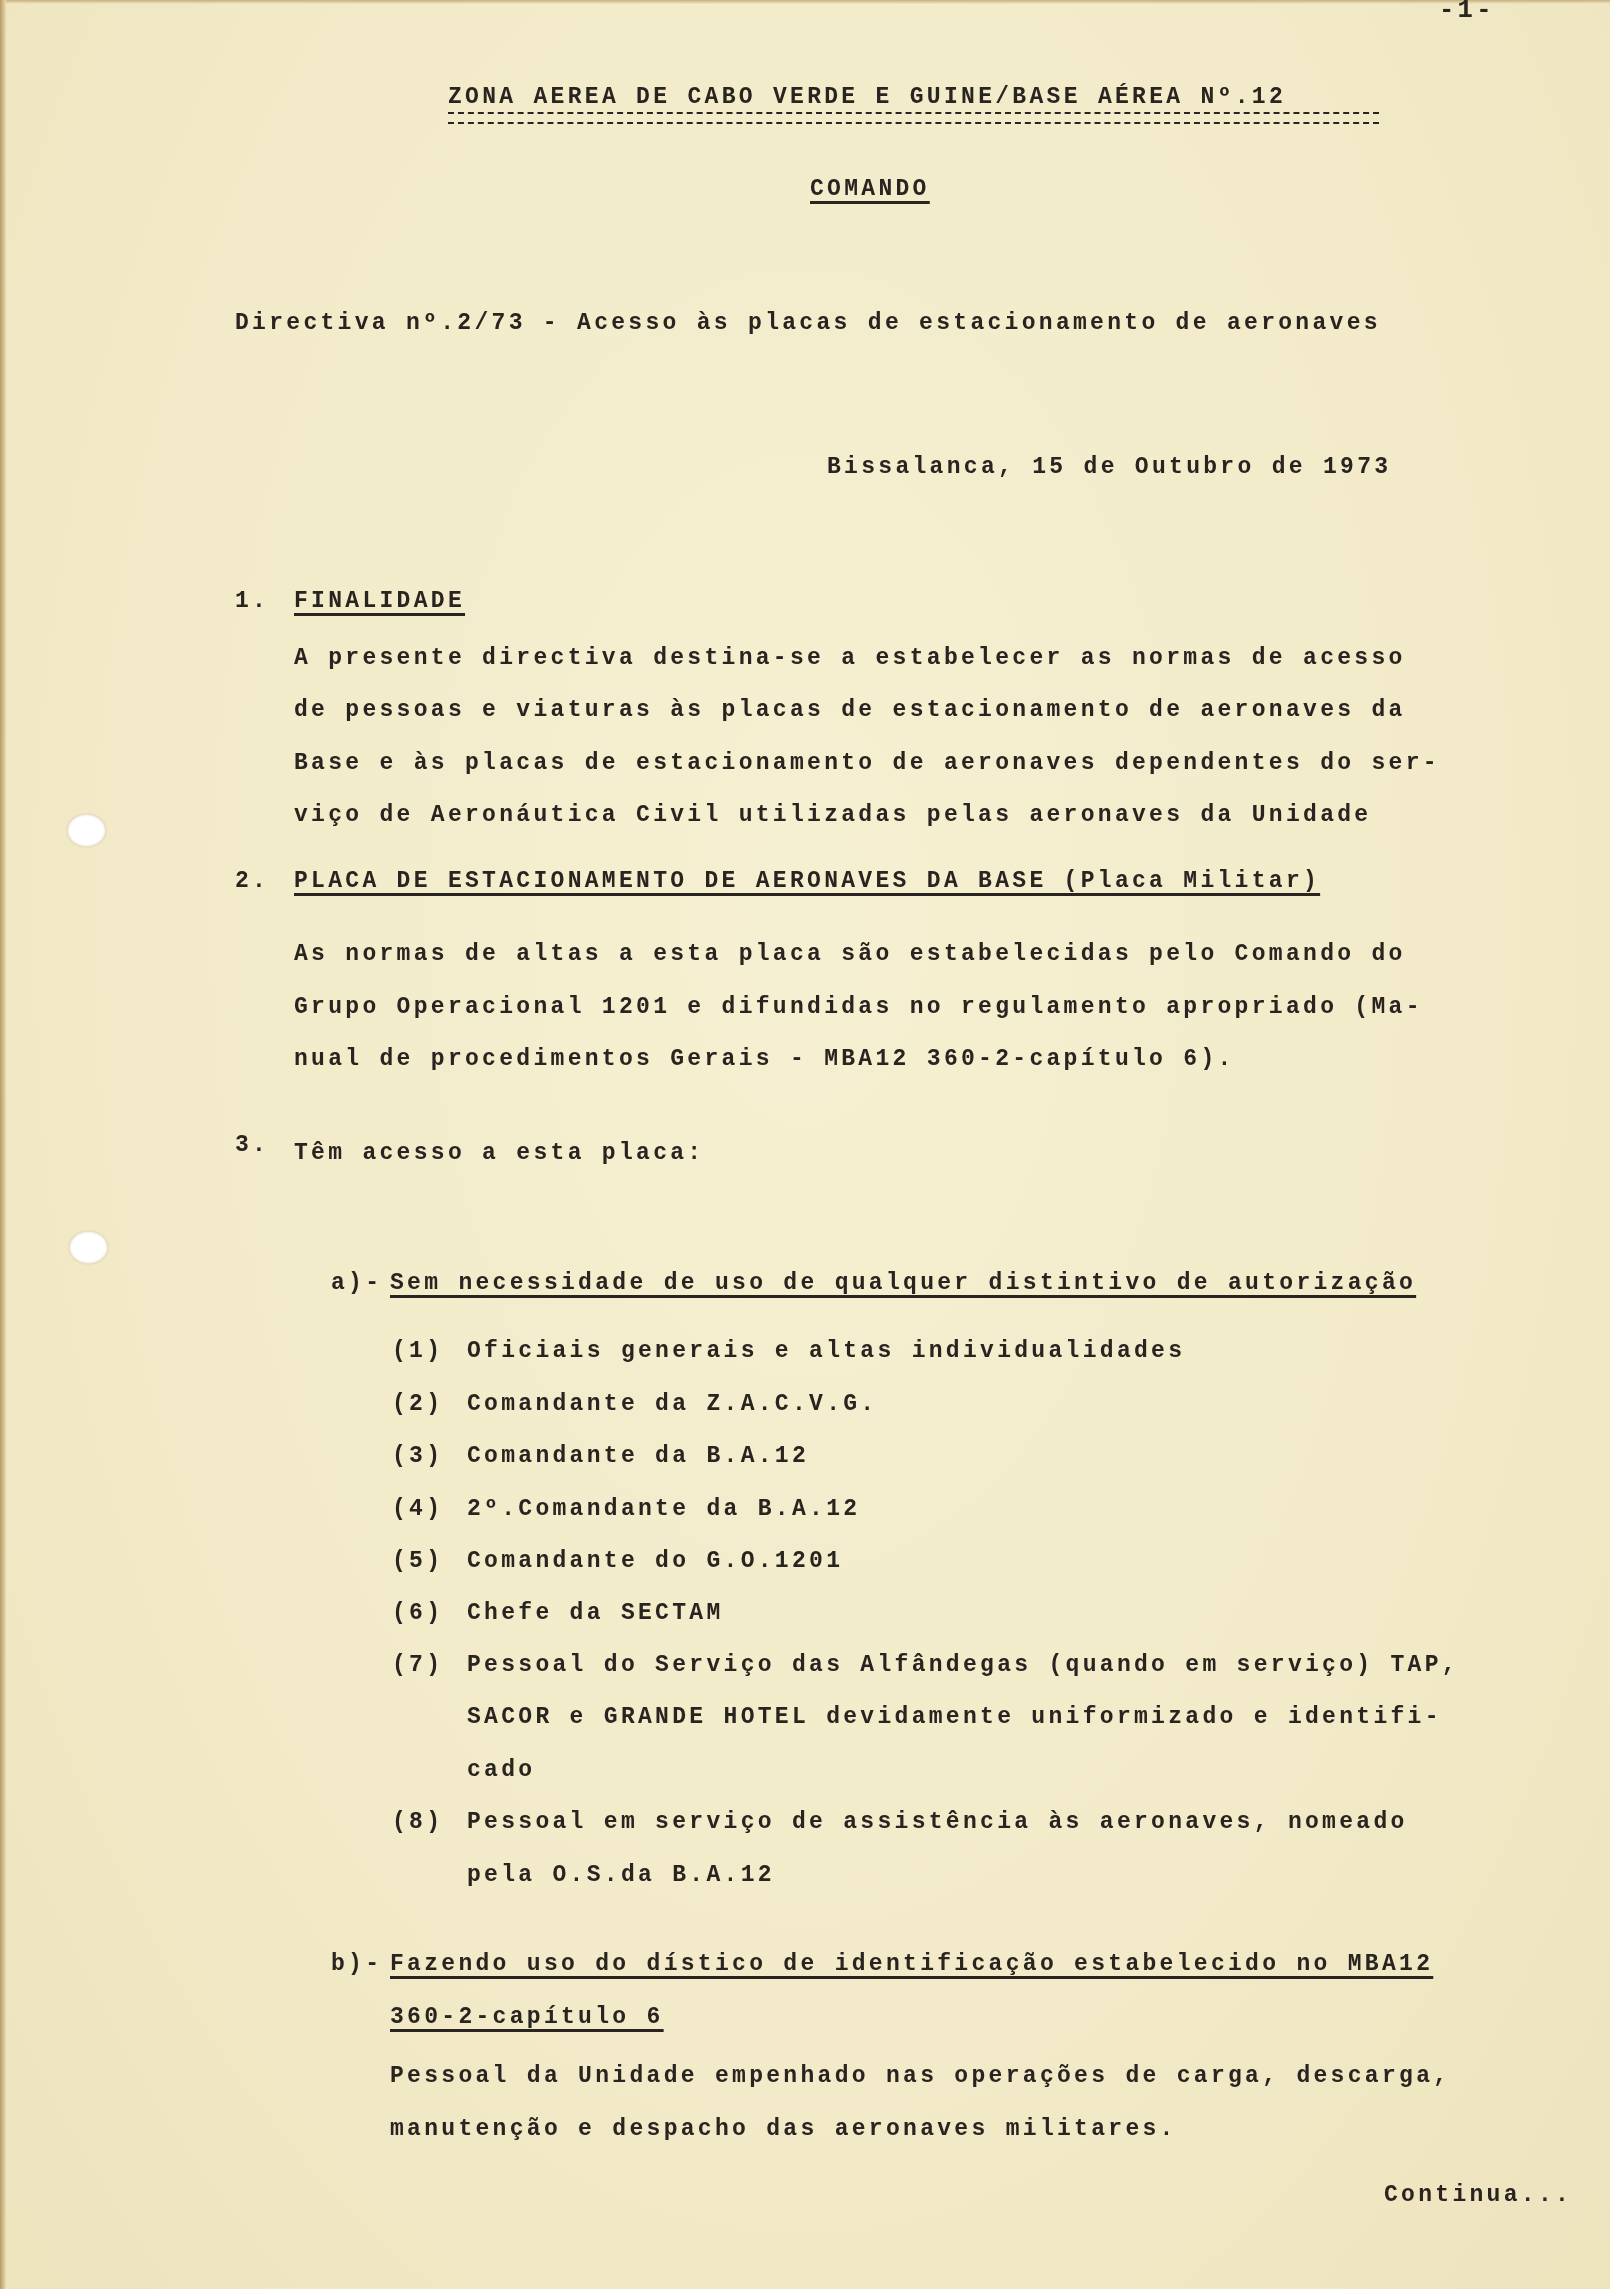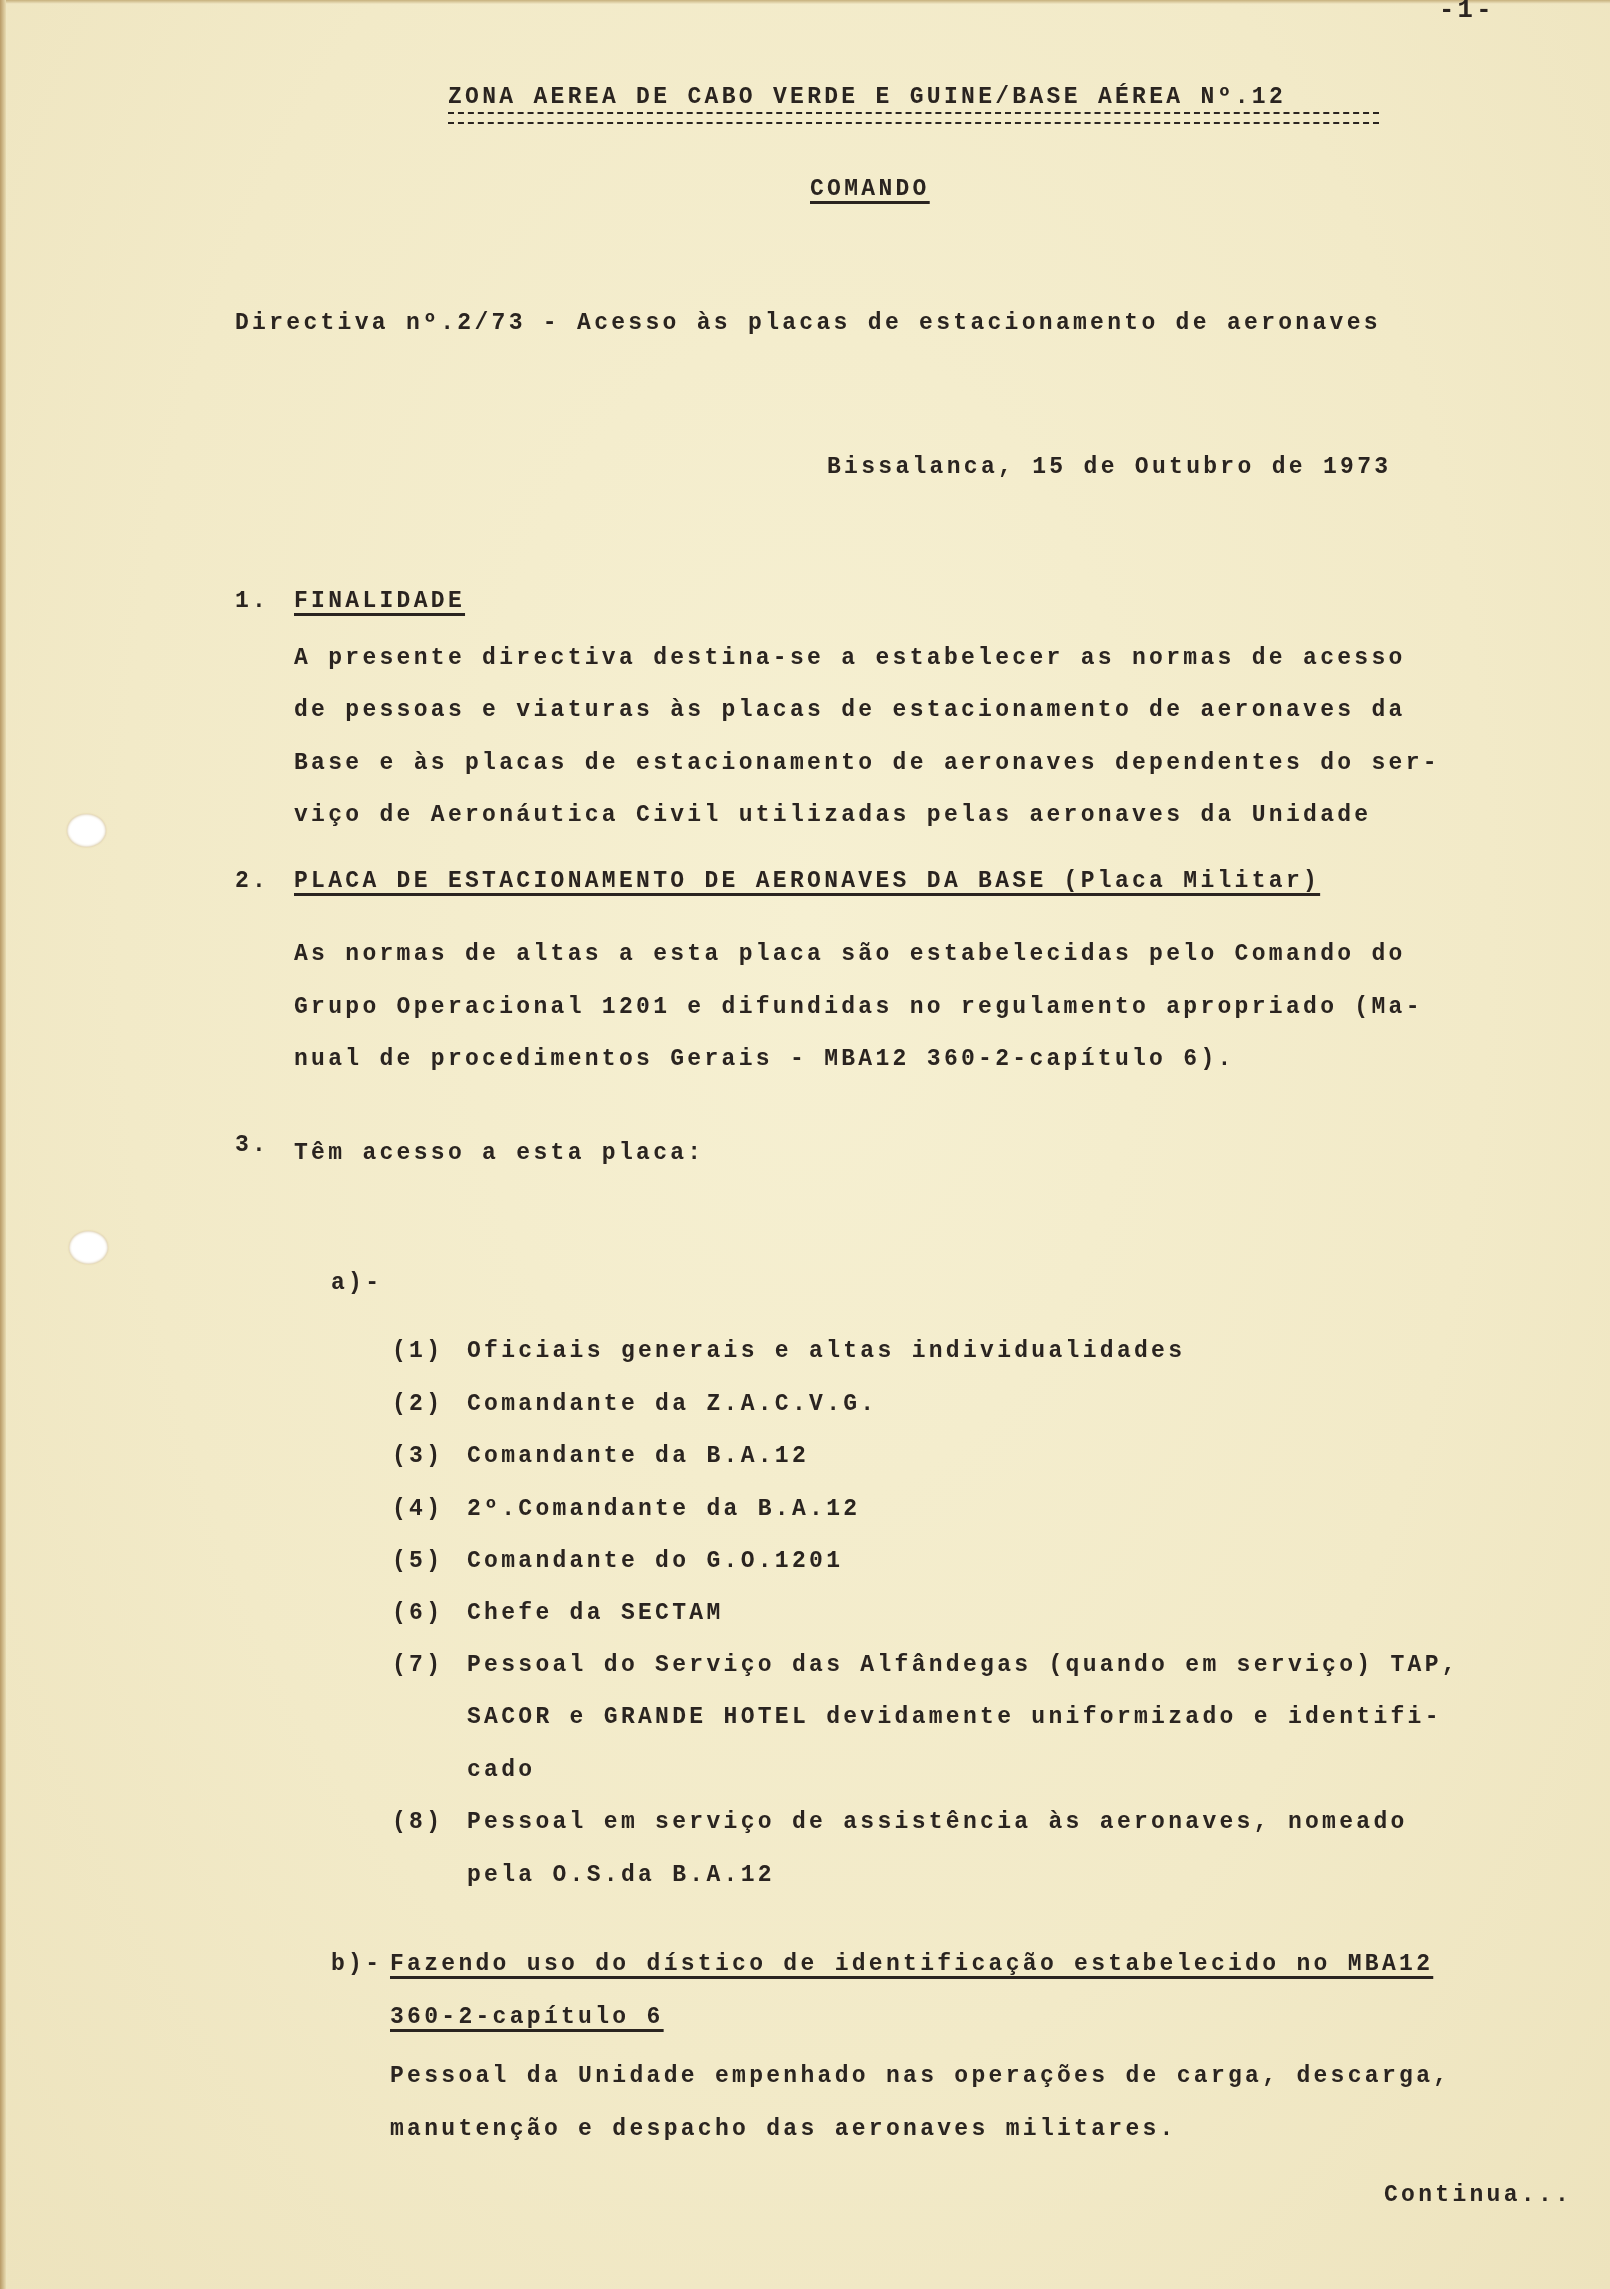--- a/index.html
+++ b/index.html
@@ -92,20 +92,21 @@
   <div class="t" style="left:235px; top:870px;">2.</div>
   <div class="t u" style="left:294px; top:870px;">PLACA DE ESTACIONAMENTO DE AERONAVES DA BASE (Placa Militar)</div>
   <div class="t" style="left:294px; top:943px;">As normas de altas a esta placa são estabelecidas pelo Comando do</div>
   <div class="t" style="left:294px; top:996px;">Grupo Operacional 1201 e difundidas no regulamento apropriado (Ma-</div>
   <div class="t" style="left:294px; top:1048px;">nual de procedimentos Gerais - MBA12 360-2-capítulo 6).</div>
 
   <div class="t" style="left:235px; top:1134px;">3.</div>
   <div class="t" style="left:294px; top:1142px;">Têm acesso a esta placa:</div>
 
   <div class="t" style="left:331px; top:1272px;">a)-</div>
+  <div class="t u" style="left:390px; top:1272px;">Sem necessidade de uso de qualquer distintivo de autorização</div>
 
   <div class="t" style="left:392px; top:1340px;">(1)</div>
   <div class="t" style="left:467px; top:1340px;">Oficiais generais e altas individualidades</div>
 
   <div class="t" style="left:392px; top:1393px;">(2)</div>
   <div class="t" style="left:467px; top:1393px;">Comandante da Z.A.C.V.G.</div>
 
   <div class="t" style="left:392px; top:1445px;">(3)</div>
   <div class="t" style="left:467px; top:1445px;">Comandante da B.A.12</div>
 

